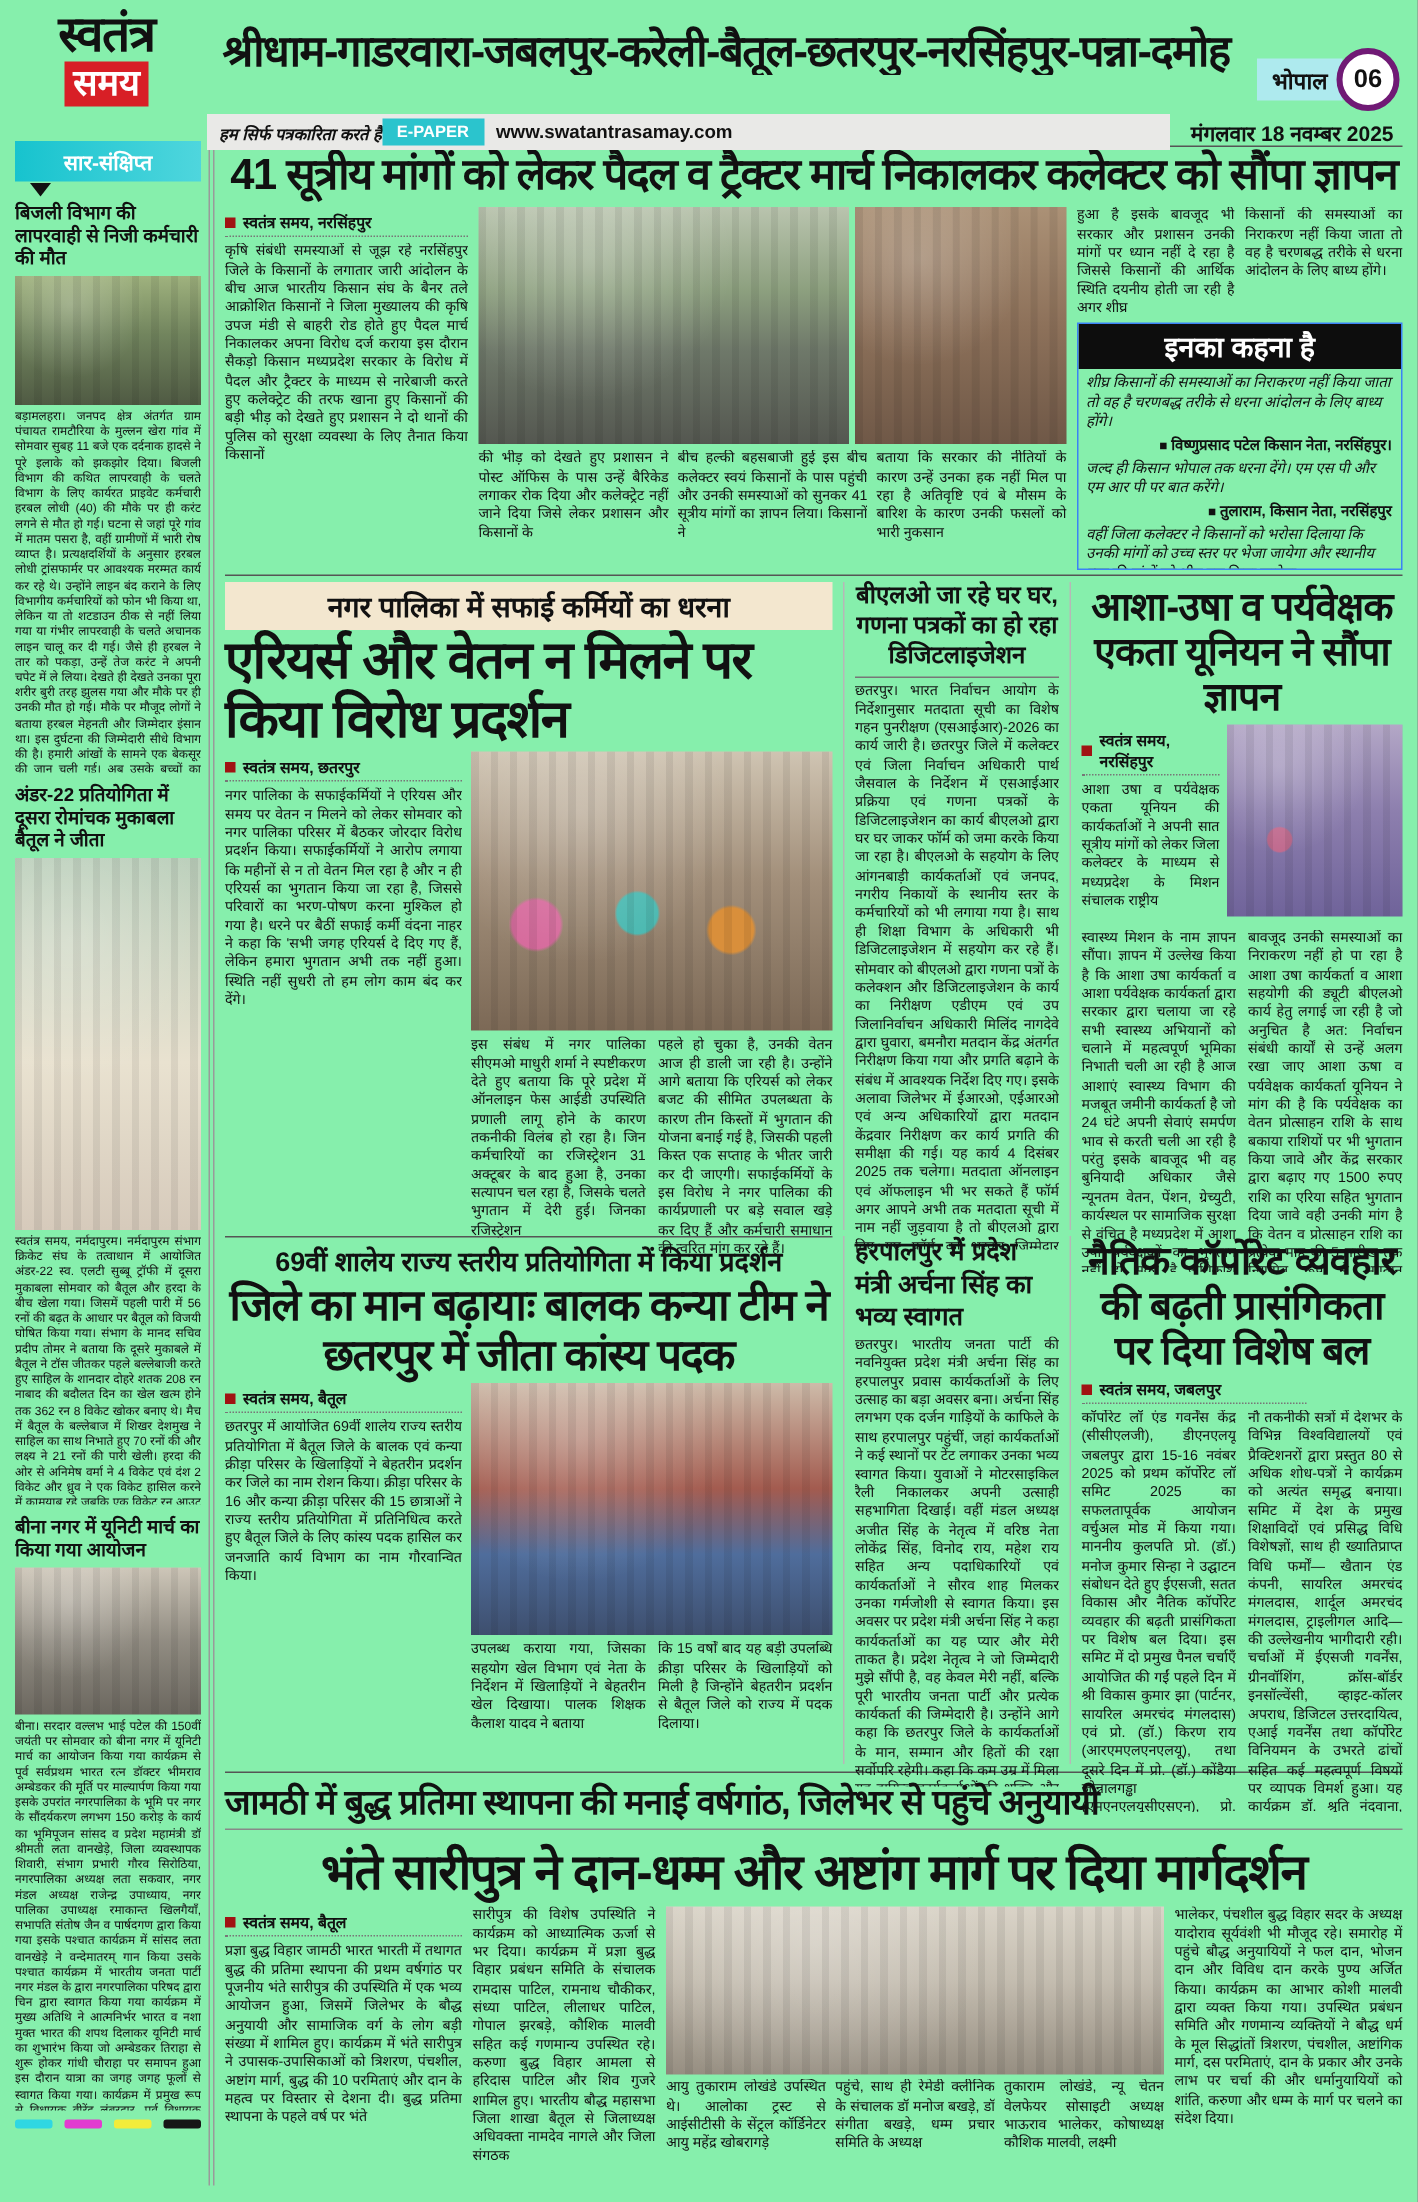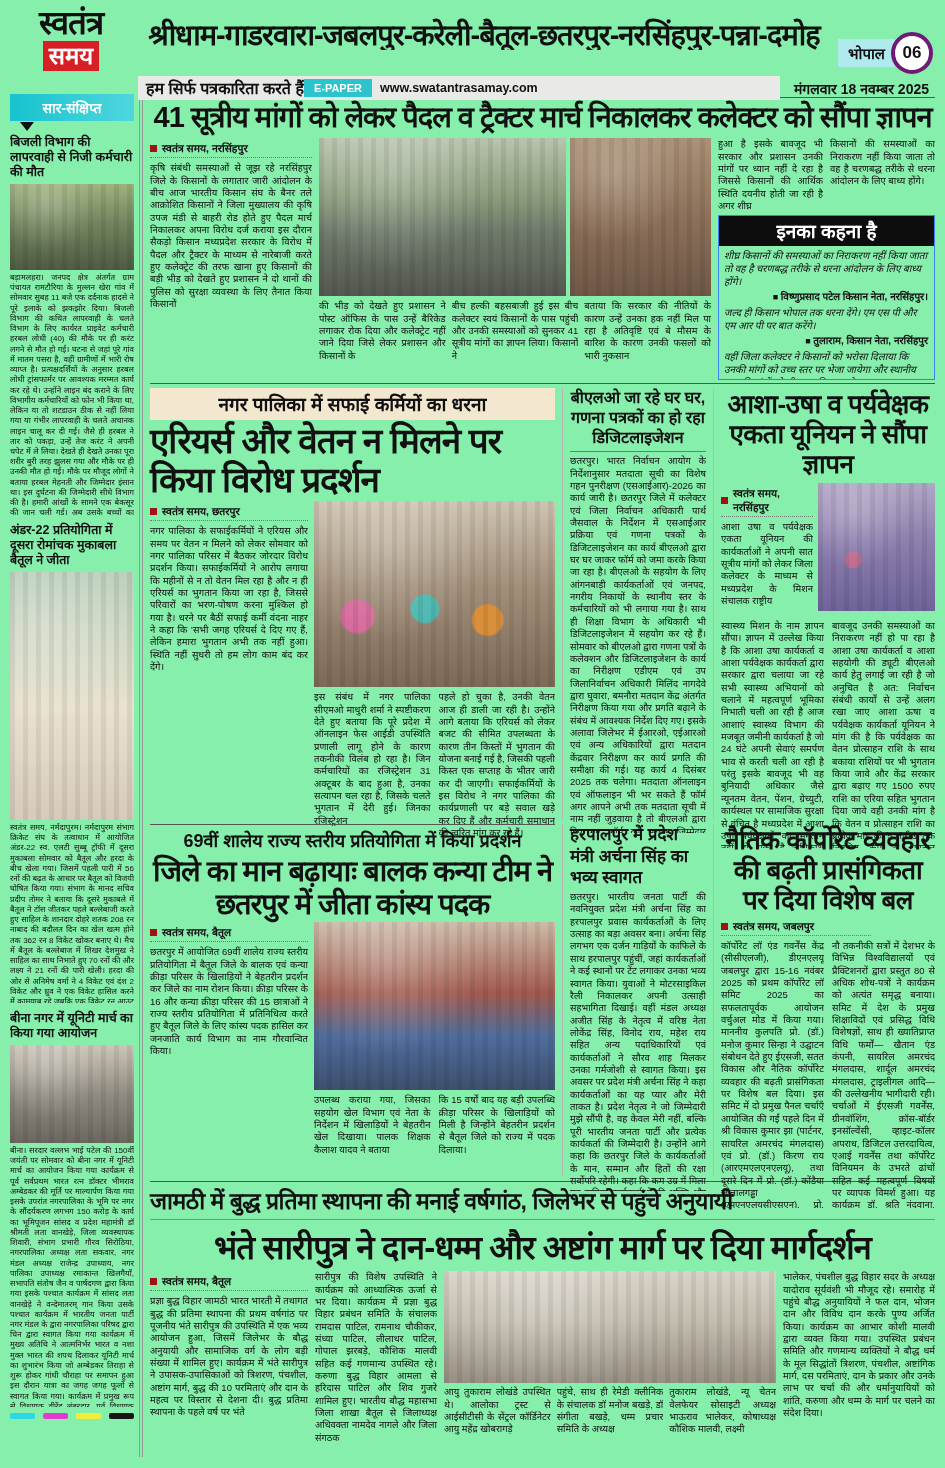--- a/index.html
+++ b/index.html
@@ -13,21 +13,21 @@
   .logo-bot{background:#d81f26;color:#fff;font-size:24px;font-weight:900;line-height:1.15;
             margin-top:2px;padding:1px 6px;display:inline-block;}
   .cities{flex:1;text-align:center;font-size:29px;font-weight:900;letter-spacing:-1px;
           line-height:1.05;padding-top:14px;white-space:nowrap;overflow:hidden;}
   .ed-wrap{flex:0 0 auto;display:flex;align-items:center;margin-top:26px;}
   .ed-box{background:#aeeaee;font-weight:900;font-size:15px;padding:4px 10px;}
   .pg-circle{width:34px;height:34px;border-radius:50%;border:4px solid #701a75;background:#fff;
              display:flex;align-items:center;justify-content:center;font-size:17px;font-weight:900;margin-left:-4px;}
   .hdr-sub{display:flex;align-items:center;margin-top:2px;}
   .sub-strip{background:#e9e9e7;flex:1;display:flex;align-items:center;height:24px;padding:0 8px;margin-left:126px;}
-  .slogan{font-weight:700;font-size:16px;flex:0 0 auto;margin-right:auto;}
+  .slogan{font-style:italic;font-weight:700;font-size:11px;flex:0 0 auto;margin-right:auto;}
   .epaper{background:#2bc4cd;color:#fff;font-weight:900;font-size:11px;padding:3px 10px;cursor:pointer;}
   .website{font-size:12.5px;font-weight:700;margin-left:8px;flex:1;}
   .dateline{font-size:14px;font-weight:900;padding:0 4px 0 14px;white-space:nowrap;}
   
   .grid{display:flex;padding:2px 10px 0 10px;box-sizing:border-box;}
   .sidebar{width:124px;flex:0 0 auto;border-right:1px solid #9a9a9a;padding-right:5px;}
   .main{flex:1;border-left:1px solid #9a9a9a;margin-left:2px;padding-left:7px;min-width:0;}
   
   .sb-head{background:linear-gradient(90deg,#17c3ce,#4fd6dd);color:#fff;font-weight:900;
            font-size:14px;text-align:center;padding:4px 2px;}

